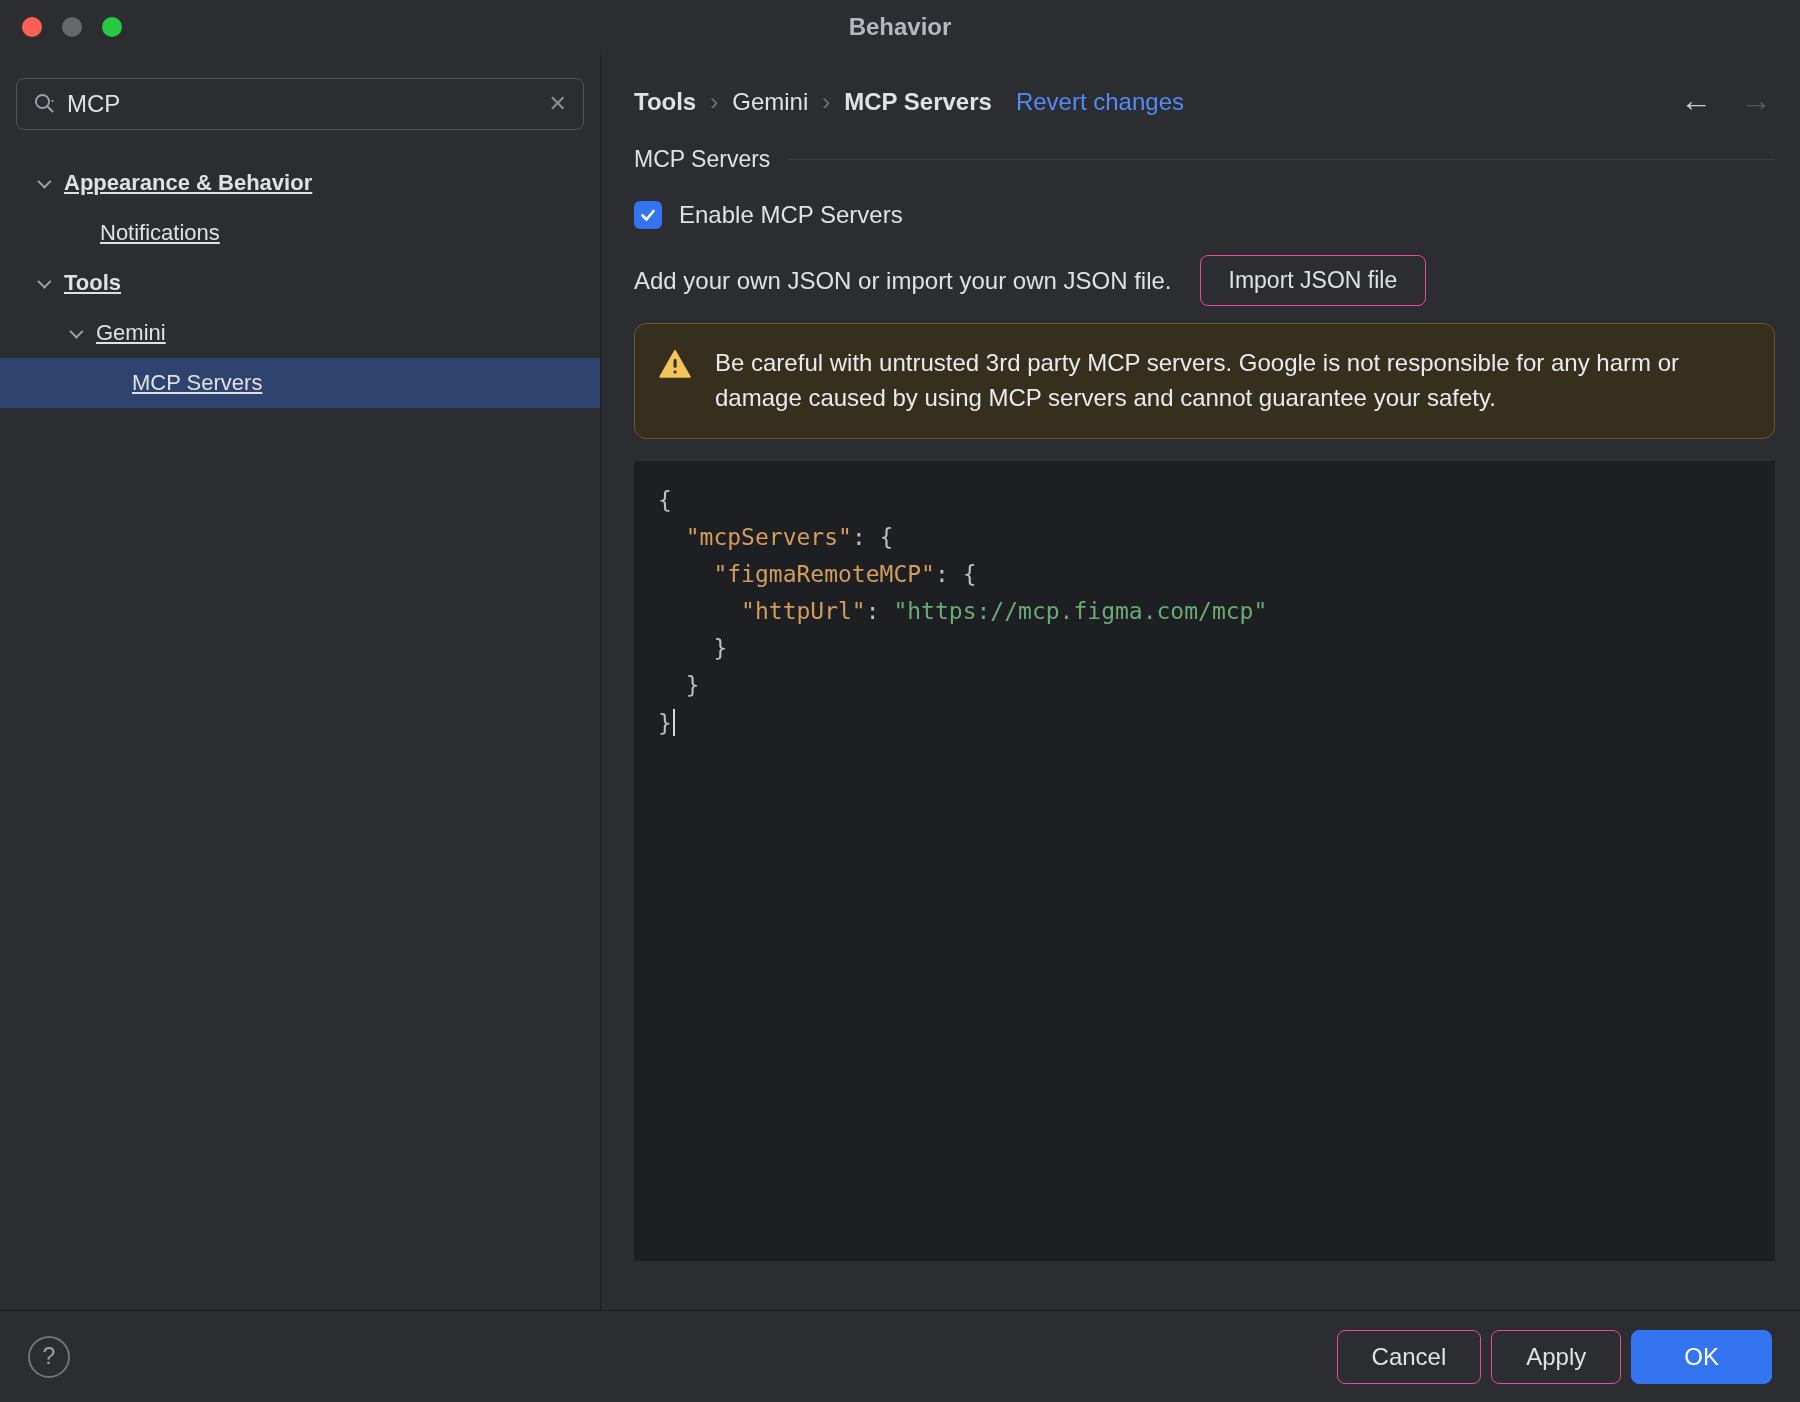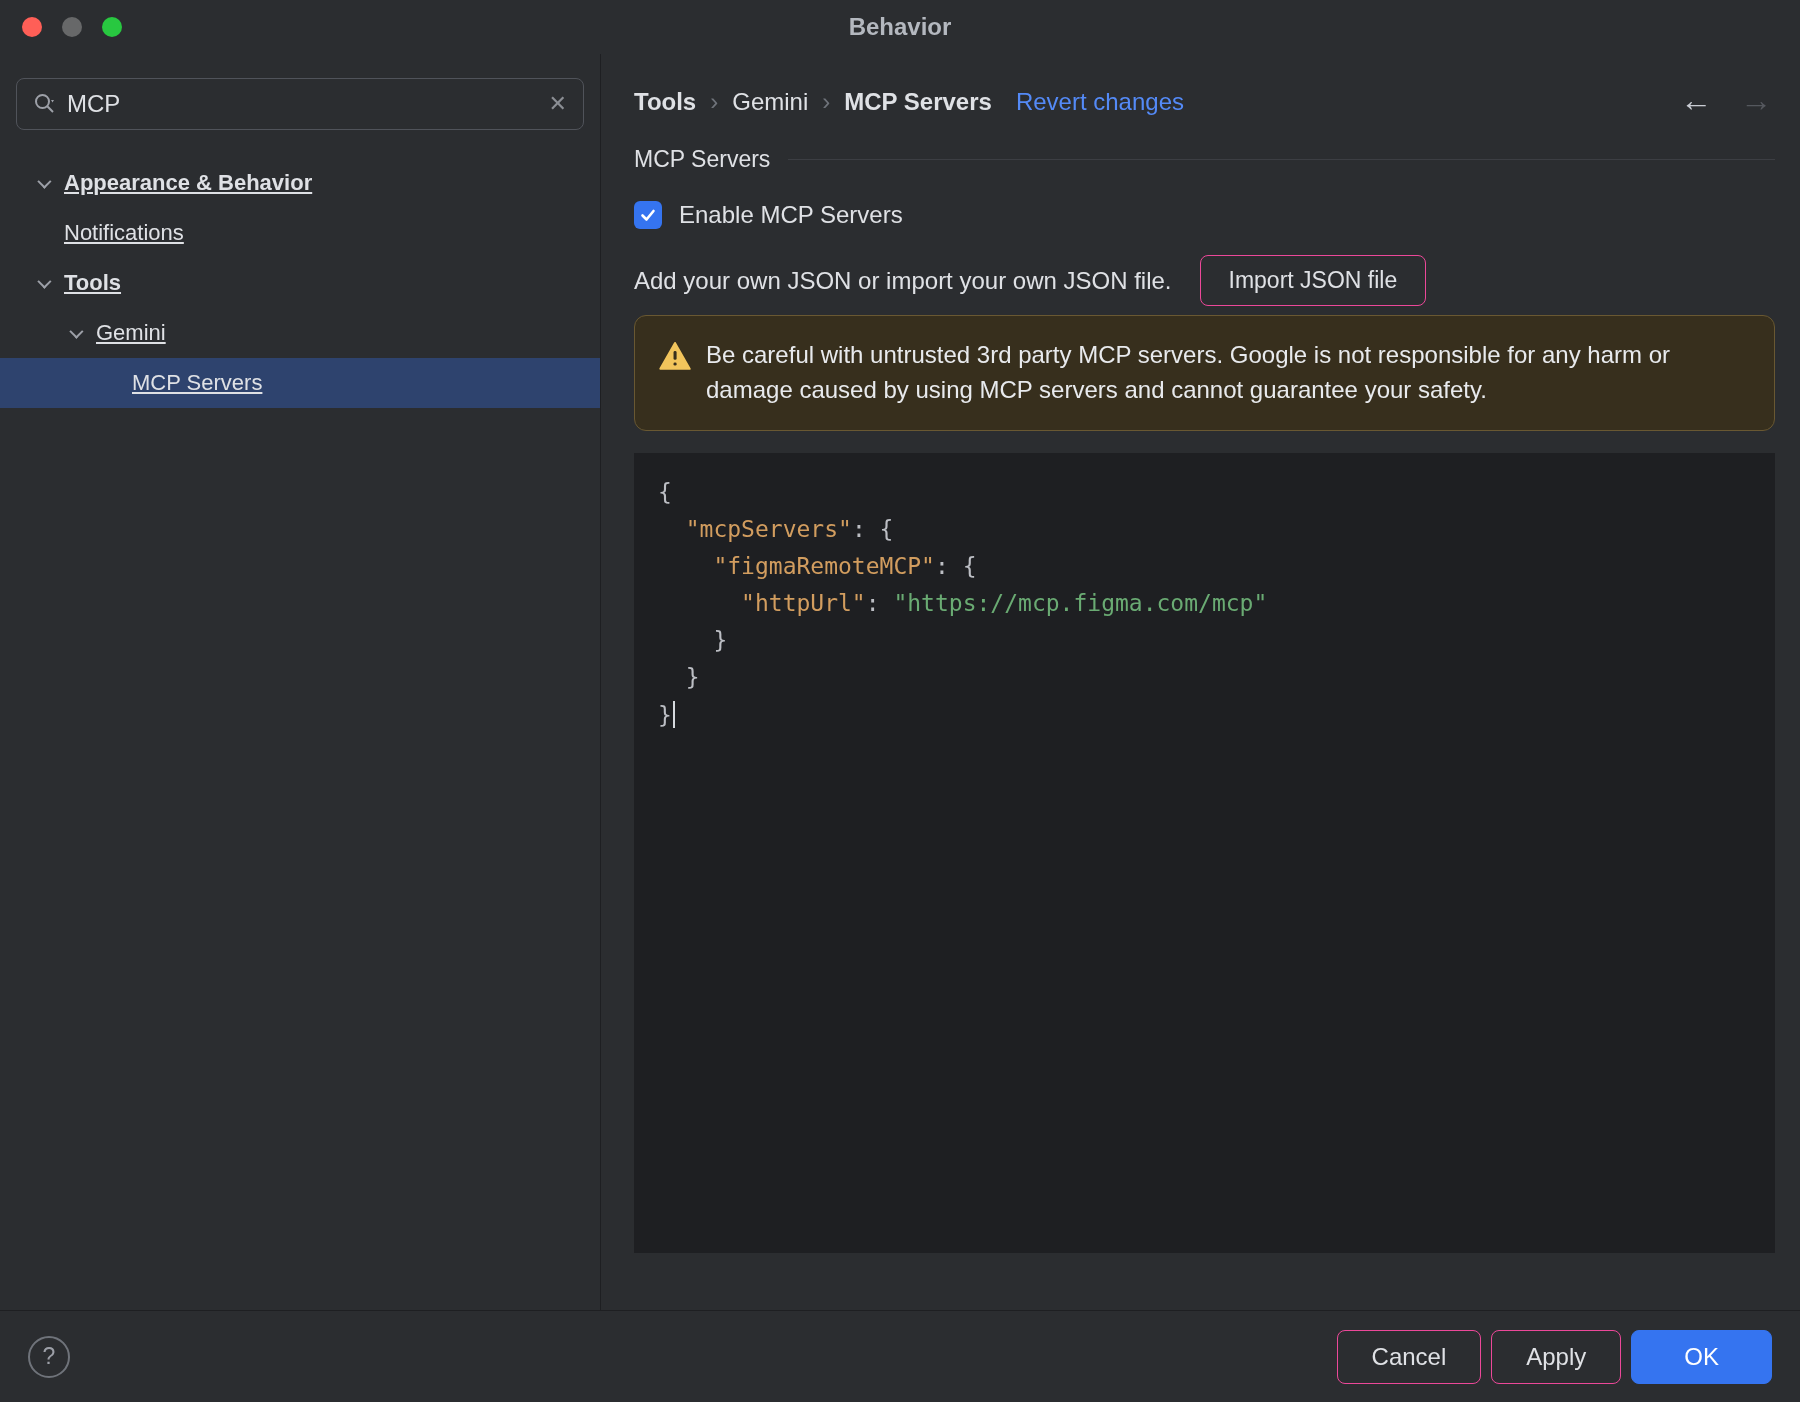--- a/index.html
+++ b/index.html
@@ -45,21 +45,21 @@
   .tree { margin-top:28px; font-size:22px;text-decoration:underline; }
   .tree-row { height:50px; display:flex; align-items:center; cursor:pointer; }
   .tree-row .chev {
     width:10px; height:10px;
     border-right:2px solid #9da0a8; border-bottom:2px solid #9da0a8;
     transform:rotate(45deg) translateY(-2px);
     margin-right:16px; flex:none;
   }
   .tree-row.bold { font-weight:700; }
   .row-ab, .row-tools { padding-left:38px; }
-  .row-notif { padding-left:64px; }
+  .row-notif { padding-left:100px; }
   .row-gemini { padding-left:70px; }
   .row-mcp { padding-left:132px; }
   .tree-row.selected { background:#2e436e; }
 
   
   .main { flex:1; padding:0 25px 0 33px; position:relative; }
 
   .breadcrumb-row { margin-top:34px; display:flex; align-items:center; gap:14px; font-size:24px; }
   .crumb { color:#dfe1e5; cursor:pointer; }
   .crumb.b { font-weight:700; }
@@ -81,24 +81,24 @@
 
   .addjson-row { margin-top:26px; display:flex; align-items:center; gap:28px; font-size:24px; }
   .btn {
     font-family:"Liberation Sans", sans-serif;
     font-size:23px; color:#dfe1e5;
     background:transparent; border:1px solid #ec4899; border-radius:8px;
     padding:11px 28px; cursor:pointer;
   }
 
   .warning-banner {
-    margin-top:9px;
+    margin-top:17px;
     background:#372f1d; border:1px solid #695832; border-radius:12px;
     padding:22px 24px;
-    display:flex; gap:15px; align-items:flex-start;
+    display:flex; gap:24px; align-items:flex-start;
     font-size:24px; line-height:1.45; color:#e8eaed;
     max-width:1141px;
   }
   .warn-icon { flex:none; margin-top:3px; }
 
   .editor {
     margin-top:22px;
     background:#1e1f22;
     height:800px; max-width:1141px;
     padding:26px 24px;

